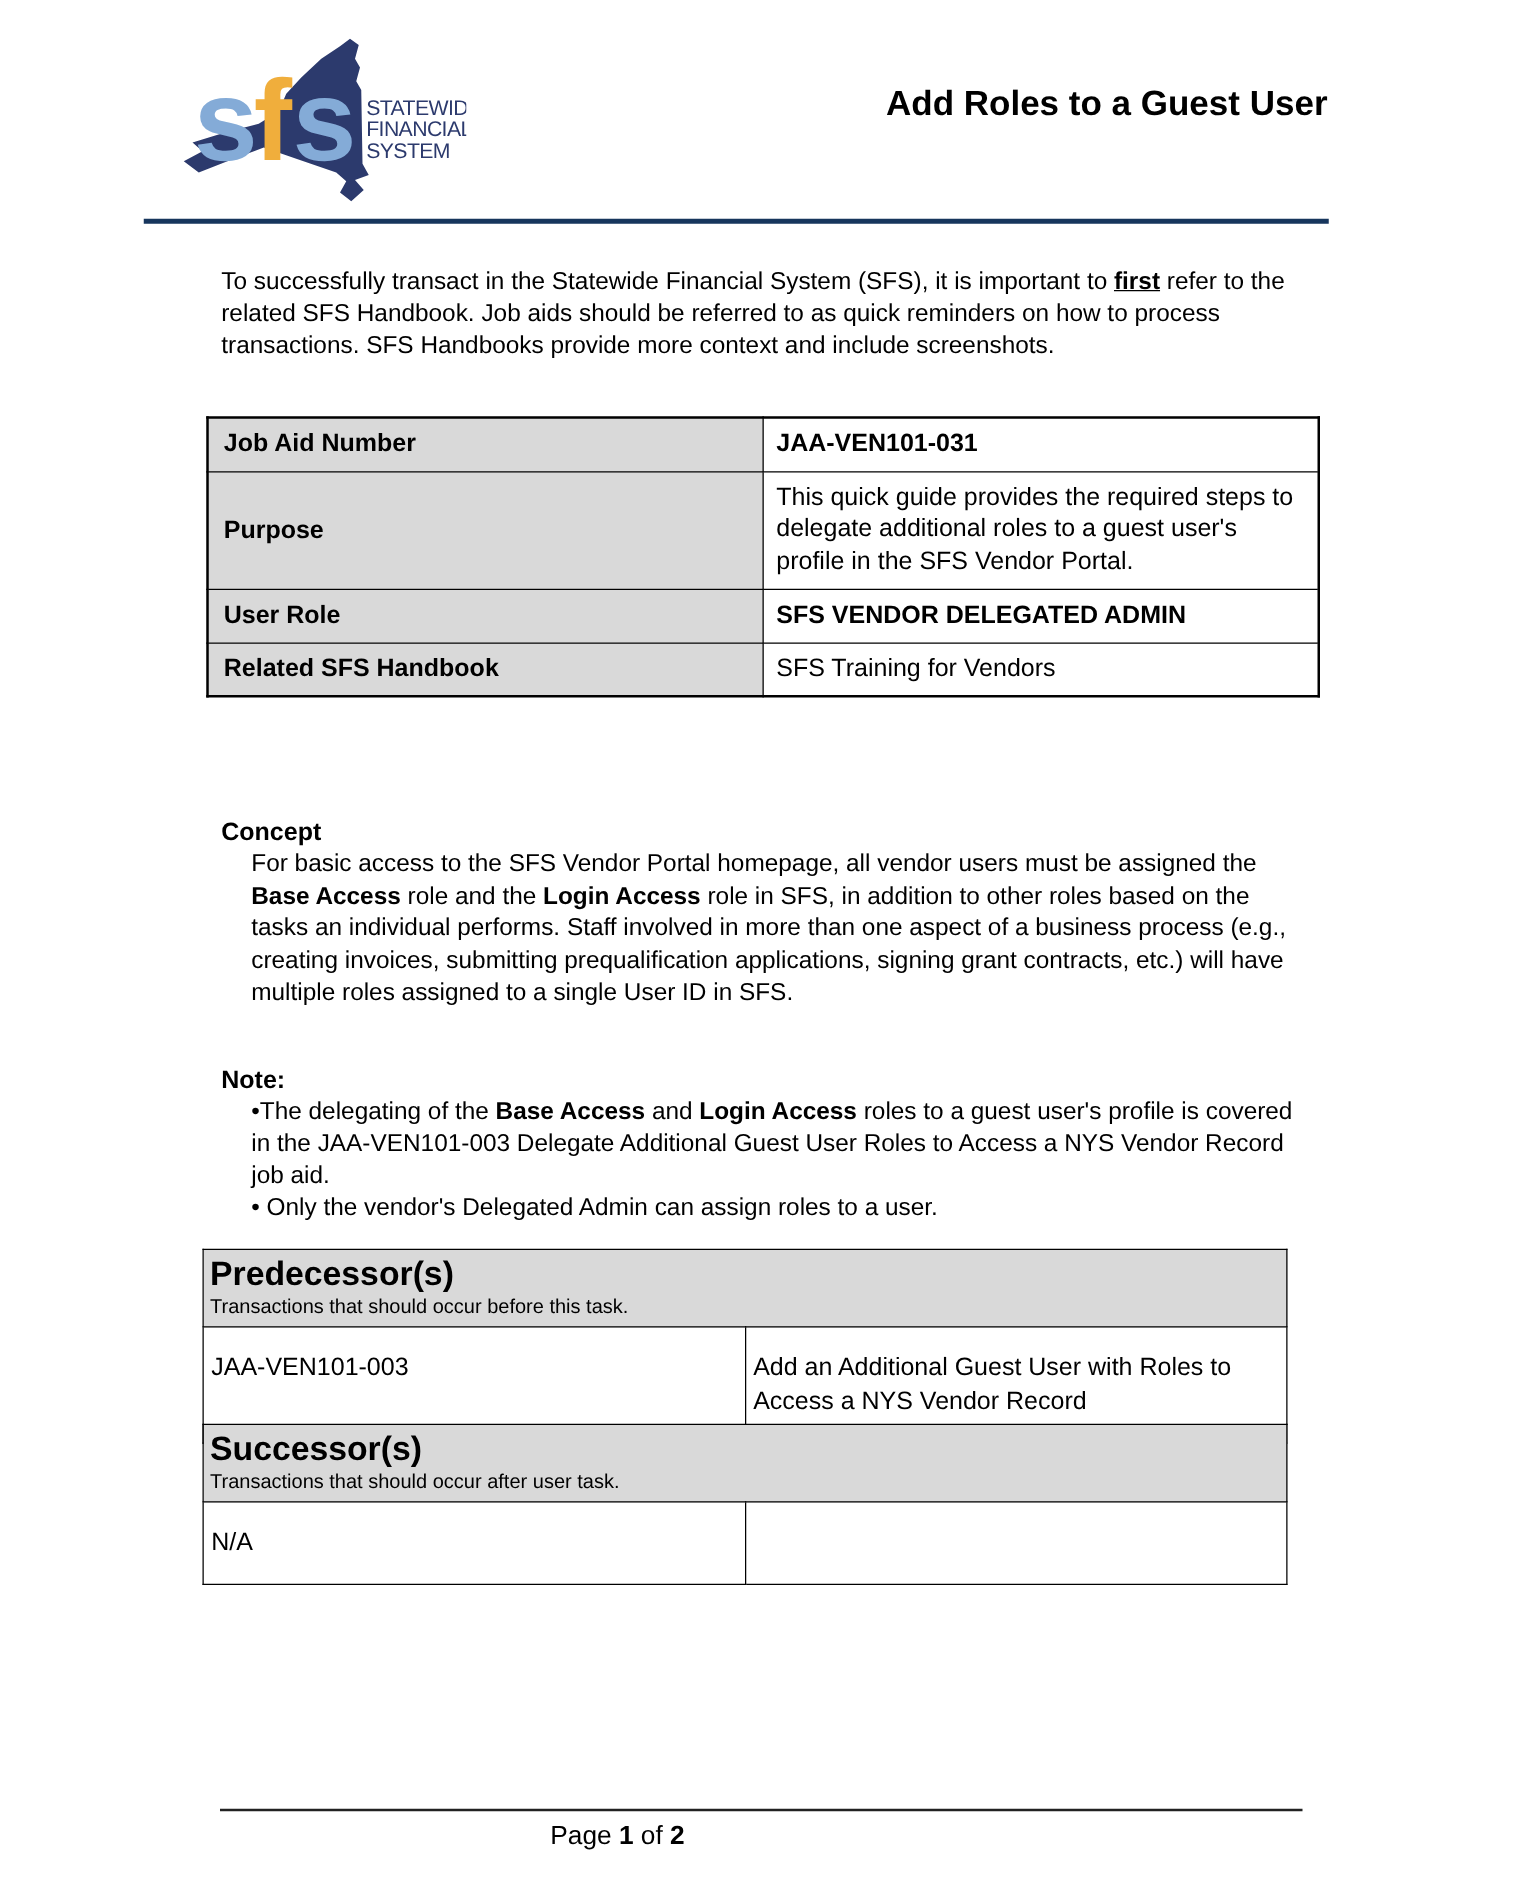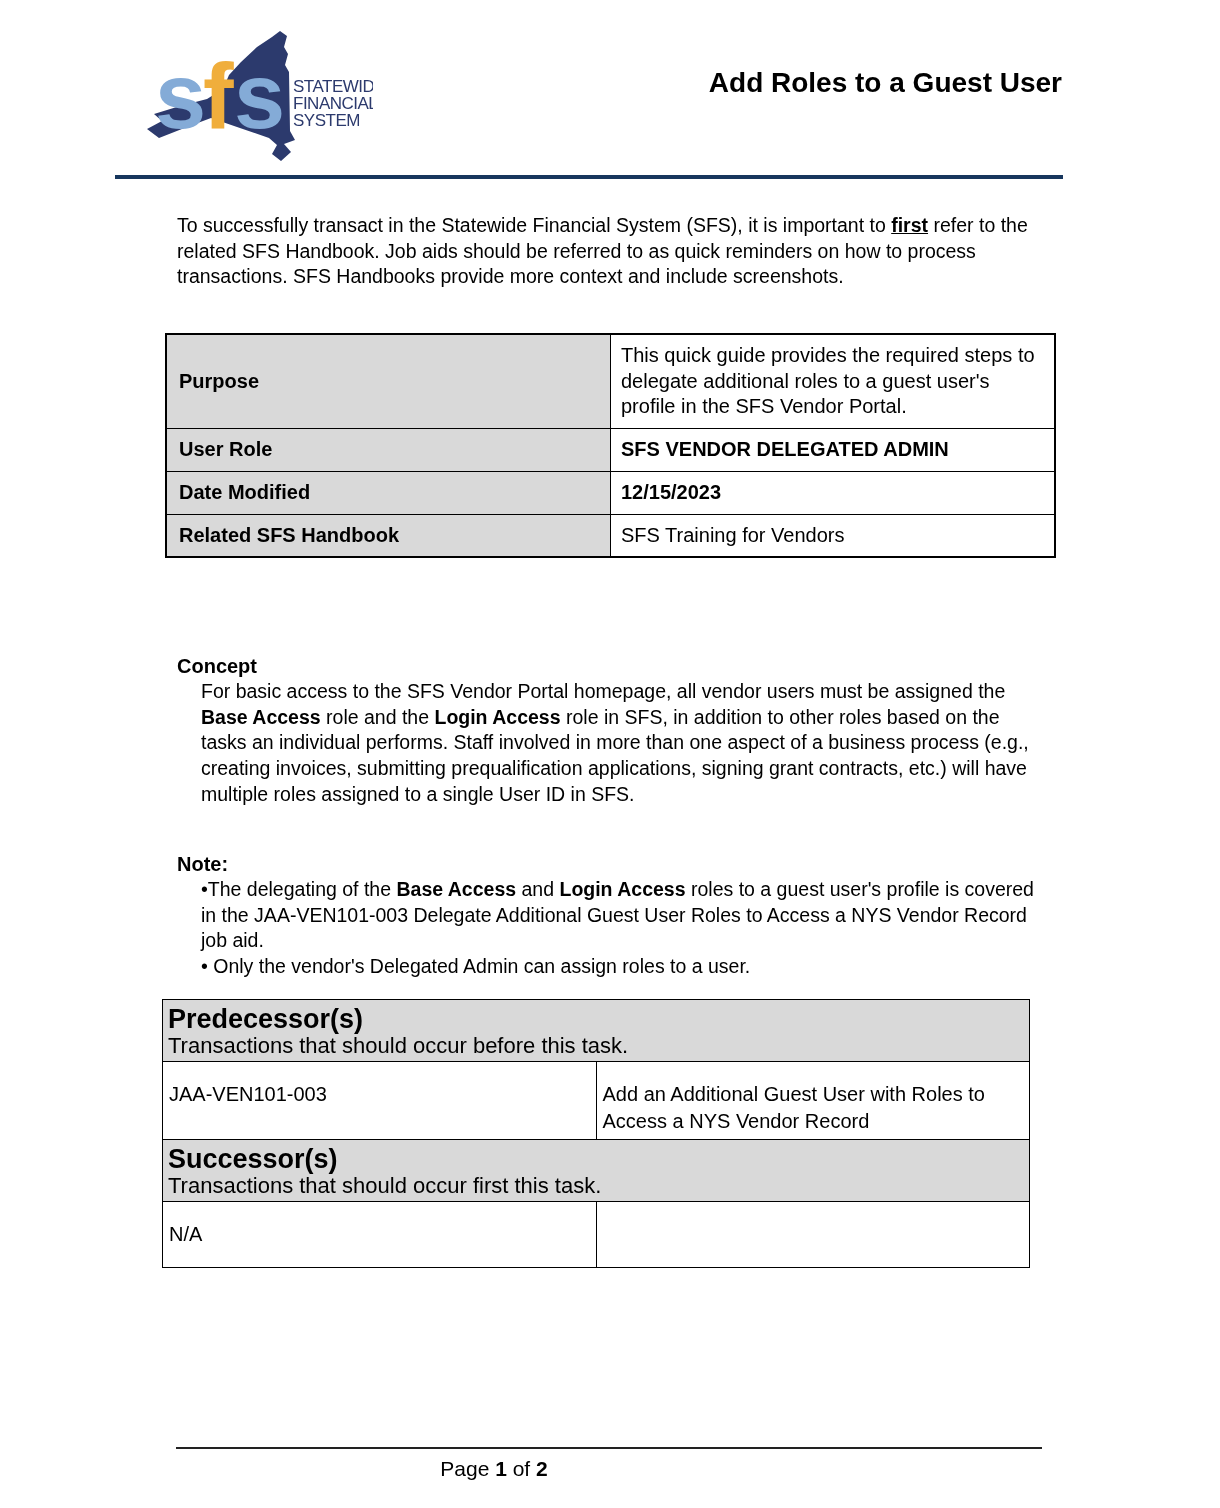--- a/index.html
+++ b/index.html
@@ -89,21 +89,21 @@
   }
   .pred-table { top: 999px; }
   .succ-table { top: 1139px; }
   .rel-table .head-cell {
     background: #d9d9d9;
     border: 1.5px solid #000;
     padding: 3px 5px 5px 5px;
     text-align: left;
   }
   .rel-title { font-size: 27px; font-weight: bold; line-height: 32px; }
-  .rel-subtitle { font-size: 22px; line-height: 21px; }
+  .rel-subtitle { font-size: 16px; line-height: 21px; }
   .rel-table td {
     border: 1.5px solid #000;
     padding: 19px 6px;
     line-height: 27px;
     vertical-align: top;
     width: 50%;
   }
 
   
   .footer-rule {
@@ -141,30 +141,30 @@
   </div>
 
   <h1 class="doc-title">Add Roles to a Guest User</h1>
   <div class="header-rule"></div>
 
   <p class="intro"><span>To successfully transact in the Statewide Financial System (SFS), it is important to </span><span class="seg-bold-u">first</span><span> refer to the related SFS Handbook. Job aids should be referred to as quick reminders on how to process transactions. SFS Handbooks provide more context and include screenshots.</span></p>
 
   <table class="info-table">
     <tbody>
       <tr>
+        <th>Job Aid Number</th>
+        <td class="v-bold">JAA-VEN101-031</td>
+      </tr>
+      <tr>
         <th>Purpose</th>
         <td>This quick guide provides the required steps to delegate additional roles to a guest user's profile in the SFS Vendor Portal.</td>
       </tr>
       <tr>
         <th>User Role</th>
         <td class="v-bold">SFS VENDOR DELEGATED ADMIN</td>
-      </tr>
-      <tr>
-        <th>Date Modified</th>
-        <td class="v-bold">12/15/2023</td>
       </tr>
       <tr>
         <th>Related SFS Handbook</th>
         <td>SFS Training for Vendors</td>
       </tr>
     </tbody>
   </table>
 
   <section class="section concept-section">
     <h2>Concept</h2>
@@ -190,21 +190,21 @@
         <td>Add an Additional Guest User with Roles to Access a NYS Vendor Record</td>
       </tr>
     </tbody>
   </table>
 
   <table class="rel-table succ-table">
     <tbody>
       <tr>
         <td class="head-cell" colspan="2">
           <div class="rel-title">Successor(s)</div>
-          <div class="rel-subtitle">Transactions that should occur first this task.</div>
+          <div class="rel-subtitle">Transactions that should occur after user task.</div>
         </td>
       </tr>
       <tr>
         <td>N/A</td>
         <td></td>
       </tr>
     </tbody>
   </table>
 
   <div class="footer-rule"></div>

